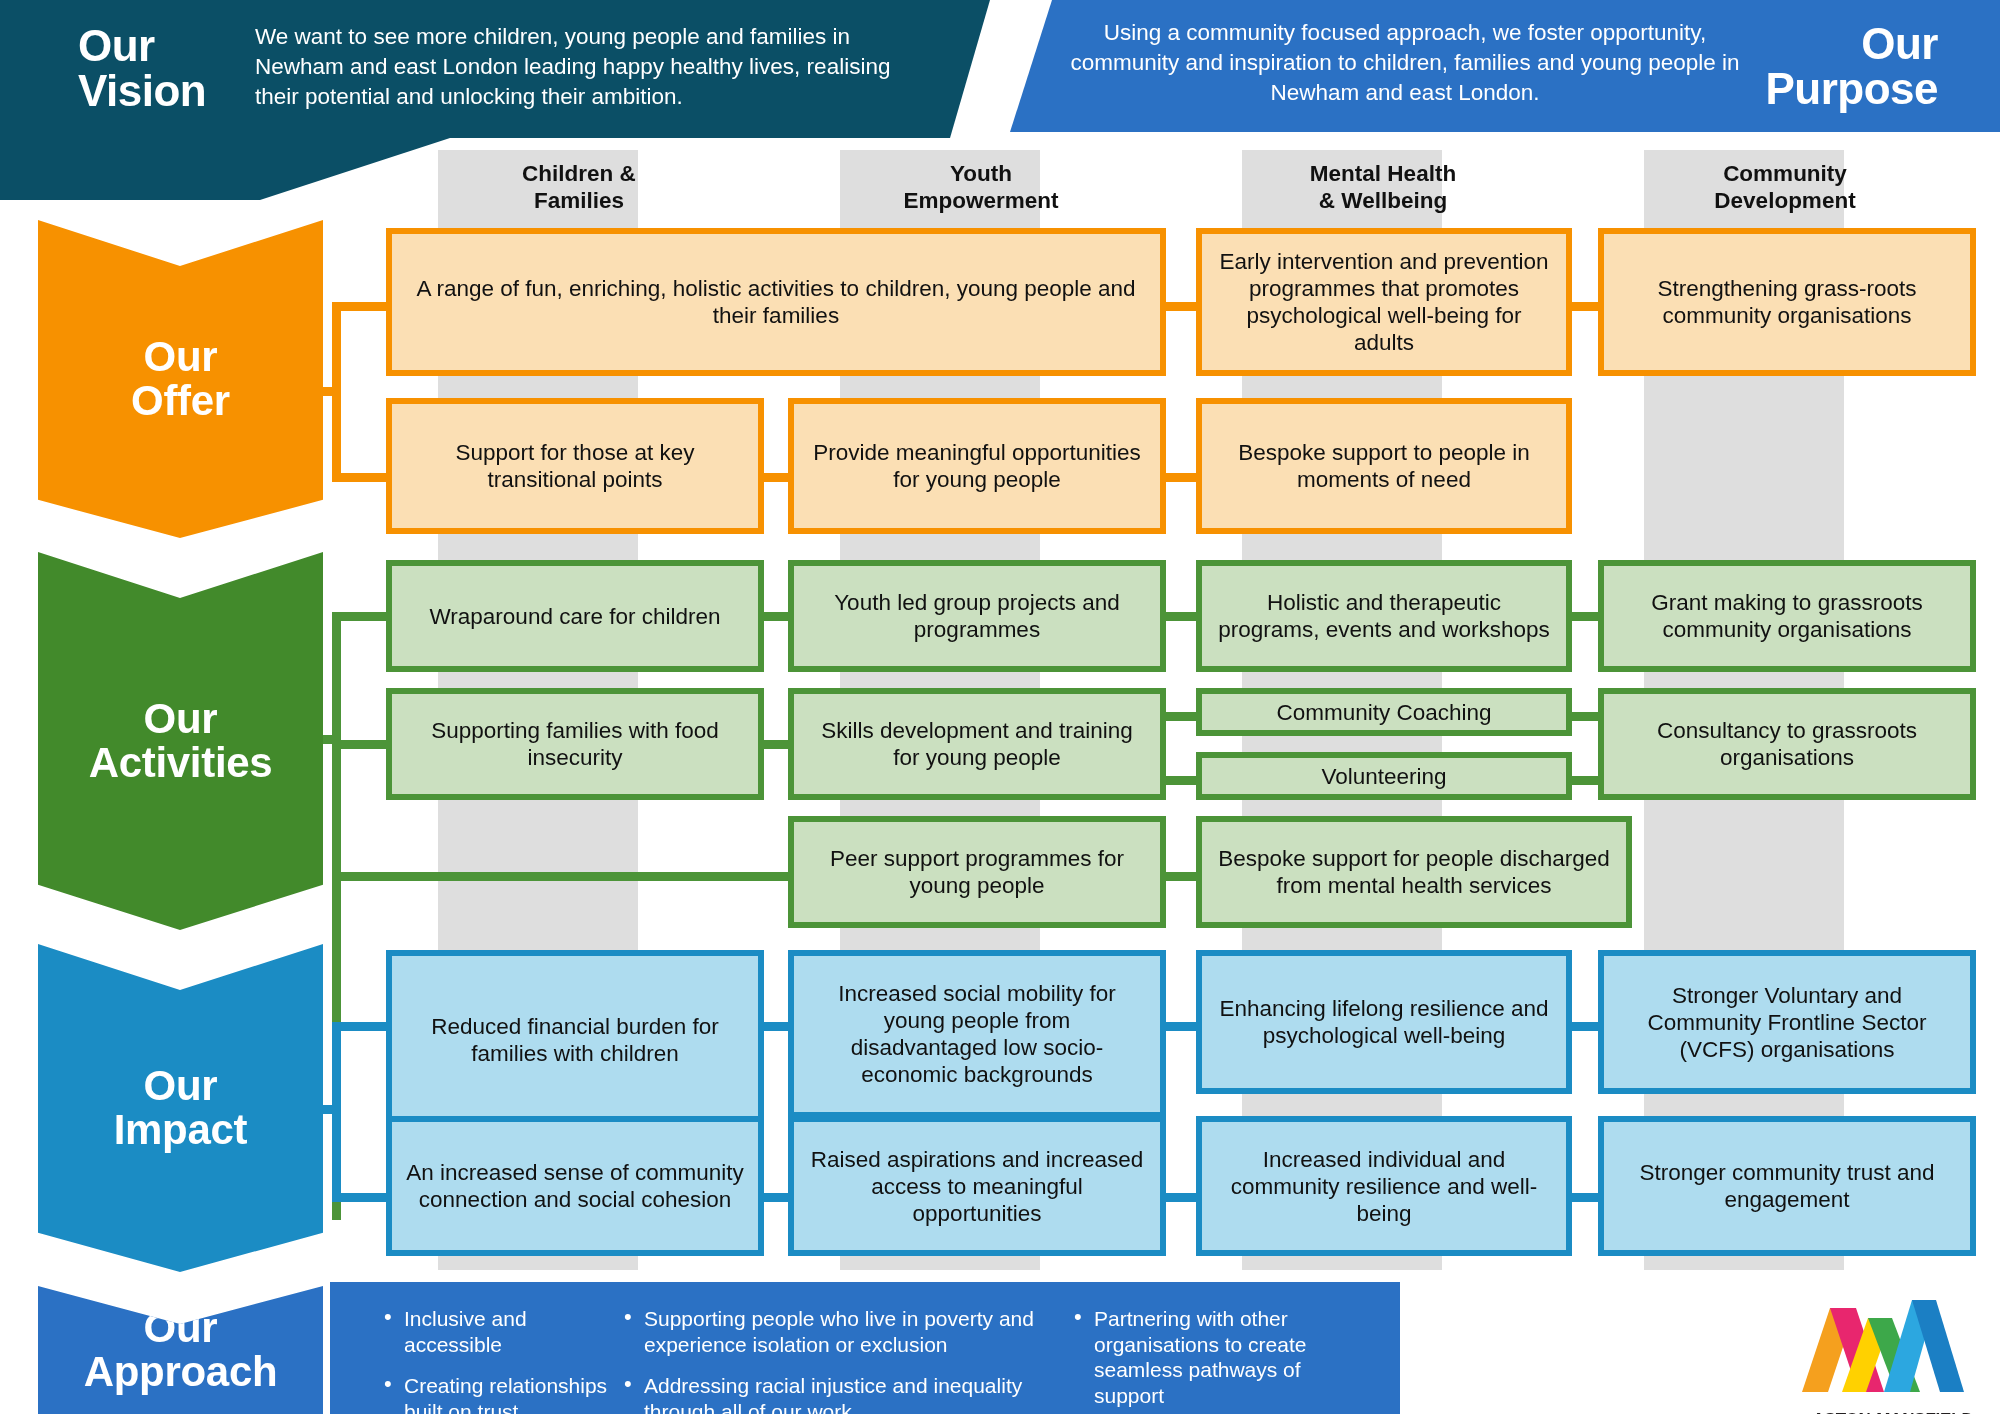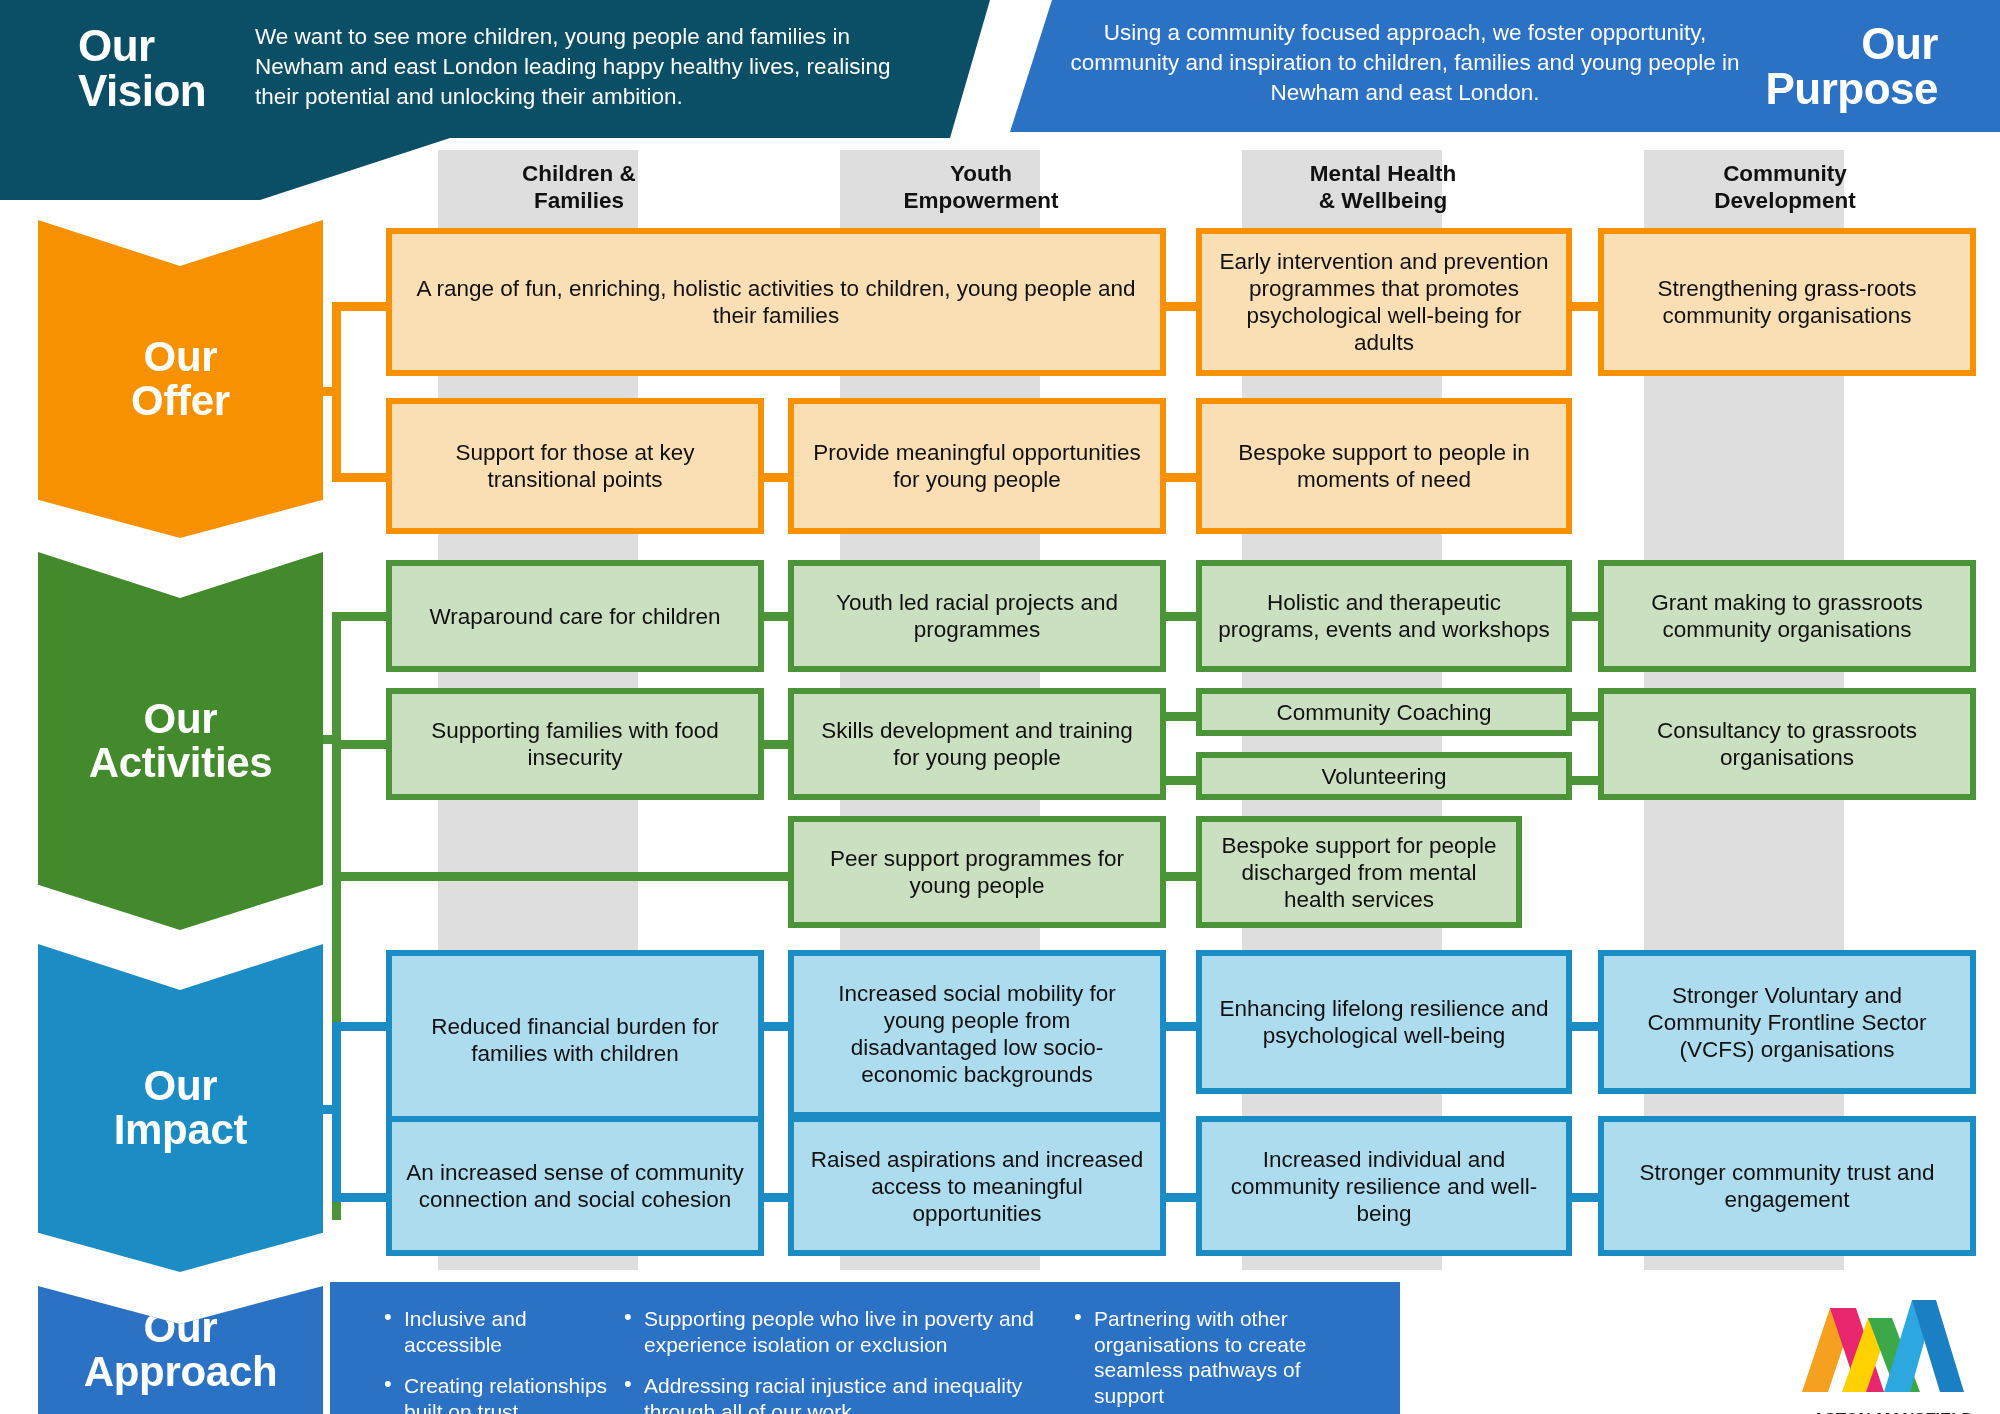--- a/index.html
+++ b/index.html
@@ -132,32 +132,32 @@
 <div class="conn g" style="left:1166px;top:612px;width:34px;height:9px;"></div>
 <div class="conn g" style="left:1568px;top:612px;width:34px;height:9px;"></div>
 <div class="conn g" style="left:764px;top:740px;width:36px;height:9px;"></div>
 <div class="conn g" style="left:1166px;top:712px;width:34px;height:9px;"></div>
 <div class="conn g" style="left:1166px;top:776px;width:34px;height:9px;"></div>
 <div class="conn g" style="left:1568px;top:712px;width:34px;height:9px;"></div>
 <div class="conn g" style="left:1568px;top:776px;width:34px;height:9px;"></div>
 <div class="conn g" style="left:1166px;top:872px;width:34px;height:9px;"></div>
 
 <div class="box g" style="left:386px;top:560px;width:378px;height:112px;">Wraparound care for children</div>
-<div class="box g" style="left:788px;top:560px;width:378px;height:112px;">Youth led racial projects and programmes</div>
+<div class="box g" style="left:788px;top:560px;width:378px;height:112px;">Youth led group projects and programmes</div>
 <div class="box g" style="left:1196px;top:560px;width:376px;height:112px;">Holistic and therapeutic programs, events and workshops</div>
 <div class="box g" style="left:1598px;top:560px;width:378px;height:112px;">Grant making to grassroots community organisations</div>
 
 <div class="box g" style="left:386px;top:688px;width:378px;height:112px;">Supporting families with food insecurity</div>
 <div class="box g" style="left:788px;top:688px;width:378px;height:112px;">Skills development and training for young people</div>
 <div class="box g" style="left:1196px;top:688px;width:376px;height:48px;">Community Coaching</div>
 <div class="box g" style="left:1196px;top:752px;width:376px;height:48px;">Volunteering</div>
 <div class="box g" style="left:1598px;top:688px;width:378px;height:112px;">Consultancy to grassroots organisations</div>
 
 <div class="box g" style="left:788px;top:816px;width:378px;height:112px;">Peer support programmes for young people</div>
-<div class="box g" style="left:1196px;top:816px;width:326px;height:112px;">Bespoke support for people discharged from mental health services</div>
+<div class="box g" style="left:1196px;top:816px;width:436px;height:112px;">Bespoke support for people discharged from mental health services</div>
 
 <div class="conn b" style="left:332px;top:1022px;width:9px;height:180px;"></div>
 <div class="conn b" style="left:323px;top:1105px;width:18px;height:9px;"></div>
 <div class="conn b" style="left:332px;top:1022px;width:58px;height:9px;"></div>
 <div class="conn b" style="left:332px;top:1193px;width:58px;height:9px;"></div>
 <div class="conn b" style="left:764px;top:1022px;width:36px;height:9px;"></div>
 <div class="conn b" style="left:1166px;top:1022px;width:34px;height:9px;"></div>
 <div class="conn b" style="left:1568px;top:1022px;width:34px;height:9px;"></div>
 <div class="conn b" style="left:764px;top:1193px;width:36px;height:9px;"></div>
 <div class="conn b" style="left:1166px;top:1193px;width:34px;height:9px;"></div>

